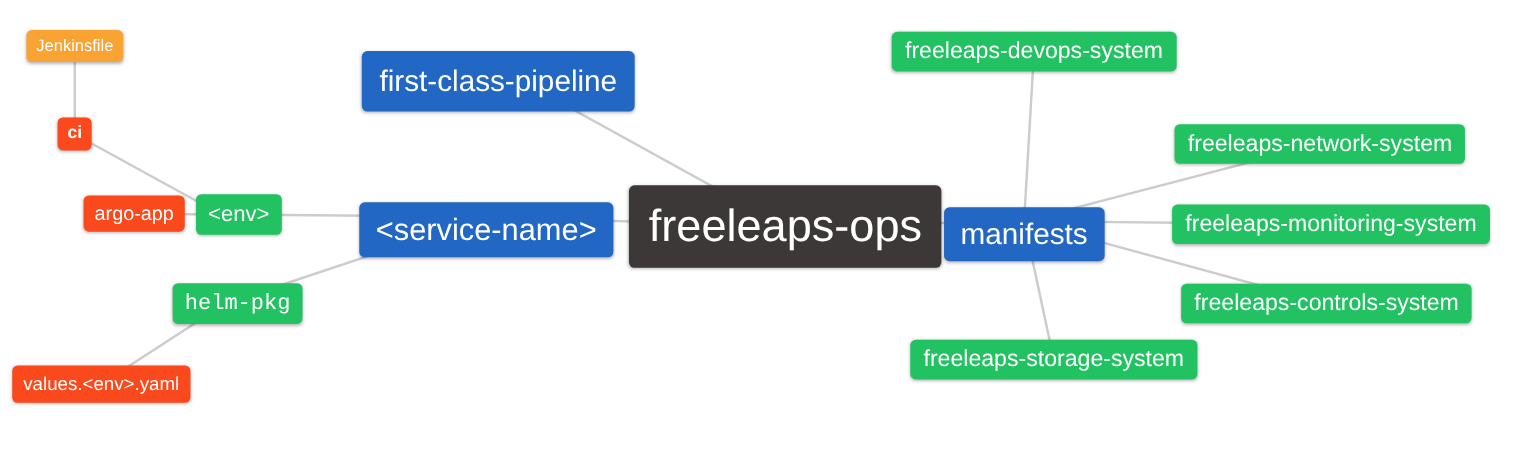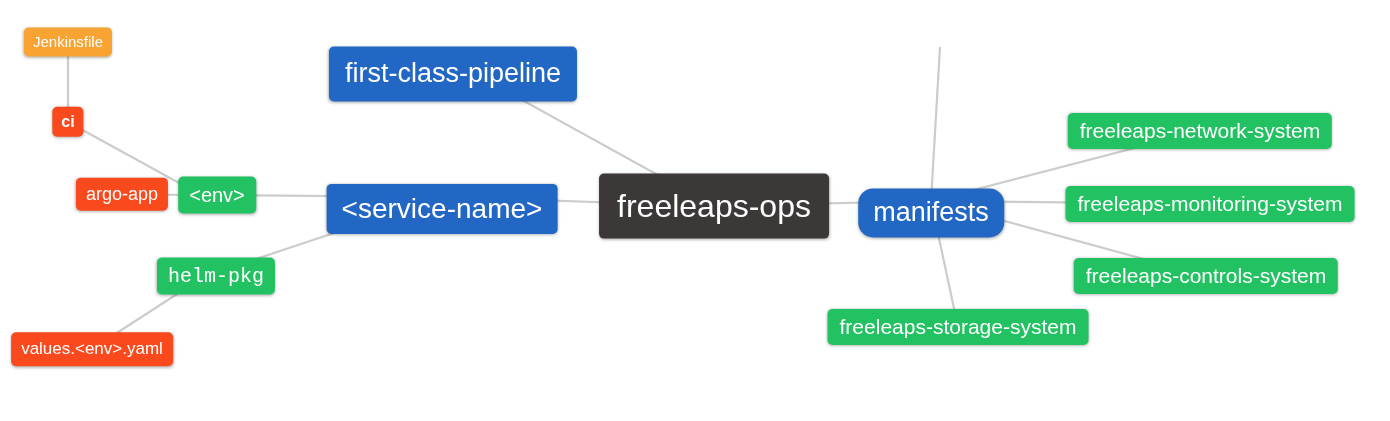--- a/index.html
+++ b/index.html
@@ -43,22 +43,22 @@
 
   
   .sz-xs { font-size: 15px; padding: 6px 9px;  }
   .sz-ci { font-size: 16px; padding: 6px 9px; font-weight: bold;  }
   .sz-s  { font-size: 18px; padding: 6px 10px; margin-left: 45px; }
   .sz-v  { font-size: 17px; padding: 7px 10px; }
   .sz-m  { font-size: 20px; padding: 7px 11px; }
   .sz-g  { font-size: 21px; padding: 6px 12px; }
   .sz-l  { font-size: 28px; padding: 9px 15px; }
   .sz-fcp{ font-size: 27px; padding: 12px 16px;}
-  .sz-mf { font-size: 27px; padding: 9px 15px; border-radius: 15px; }
-  .sz-xl { font-size: 32px; padding: 14px 18px; text-align: center;}
+  .sz-mf { font-size: 27px; padding: 9px 15px; }
+  .sz-xl { font-size: 41px; padding: 14px 18px; text-align: center;}
 
   
   .n-jenkinsfile          { left: 68px;   top: 42px;  }
   .n-ci                   { left: 68px;   top: 122px; }
   .n-argo_app             { left: 77px;   top: 194px; }
   .n-env                  { left: 201px;  top: 195px; margin-left: 16px; }
   .n-helm_pkg             { left: 216px;  top: 276px; font-family: Liberation Mono, monospace; }
   .n-values_env_yaml      { left: 92px;   top: 349px; }
   .n-first_class_pipeline { left: 453px;  top: 62px;  }
   .n-service_name         { left: 442px;  top: 197px; }
@@ -95,18 +95,19 @@
   <div class="node n-jenkinsfile c-orange sz-xs">Jenkinsfile</div>
   <div class="node n-ci c-red sz-ci">ci</div>
   <div class="node n-argo_app c-red sz-s">argo-app</div>
   <div class="node n-env c-green sz-m">&lt;env&gt;</div>
   <div class="node n-helm_pkg c-green sz-m">helm-pkg</div>
   <div class="node n-values_env_yaml c-red sz-v">values.&lt;env&gt;.yaml</div>
   <div class="node n-first_class_pipeline c-blue sz-fcp">first-class-pipeline</div>
   <div class="node n-service_name c-blue sz-l">&lt;service-name&gt;</div>
   <div class="node n-freeleaps_ops c-dark sz-xl">freeleaps-ops</div>
   <div class="node n-manifests c-blue sz-mf">manifests</div>
+  <div class="node n-devops_system c-green sz-g">freeleaps-devops-system</div>
   <div class="node n-network_system c-green sz-g">freeleaps-network-system</div>
   <div class="node n-monitoring_system c-green sz-g">freeleaps-monitoring-system</div>
   <div class="node n-controls_system c-green sz-g">freeleaps-controls-system</div>
   <div class="node n-storage_system c-green sz-g">freeleaps-storage-system</div>
 
 </div>
 
 </body></html>

